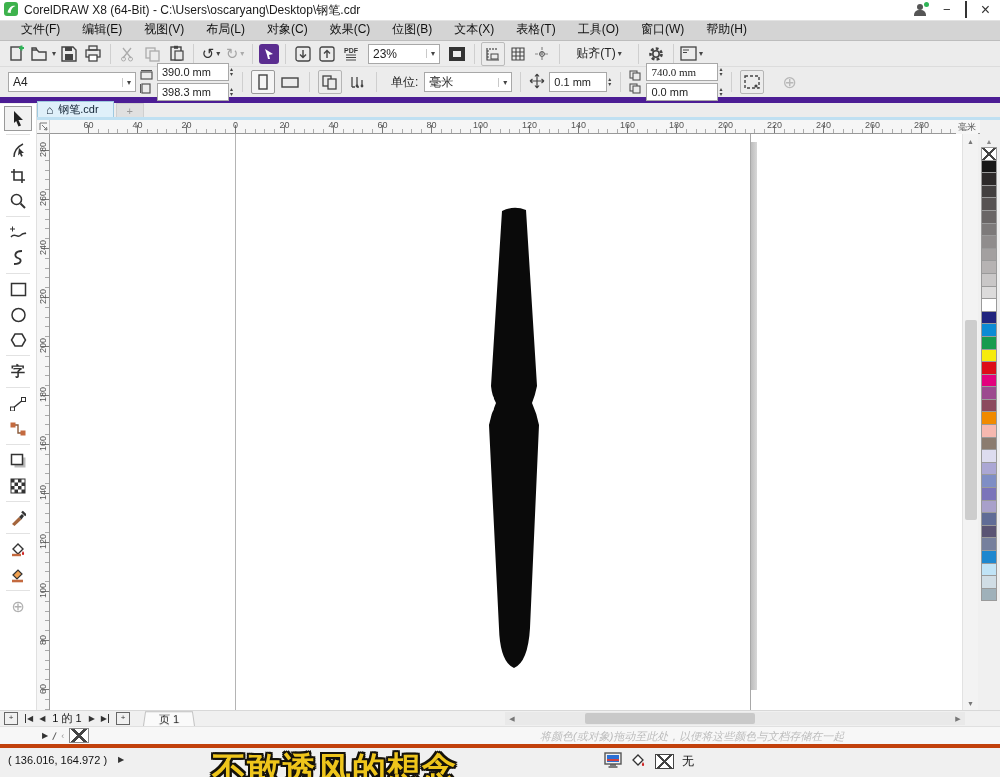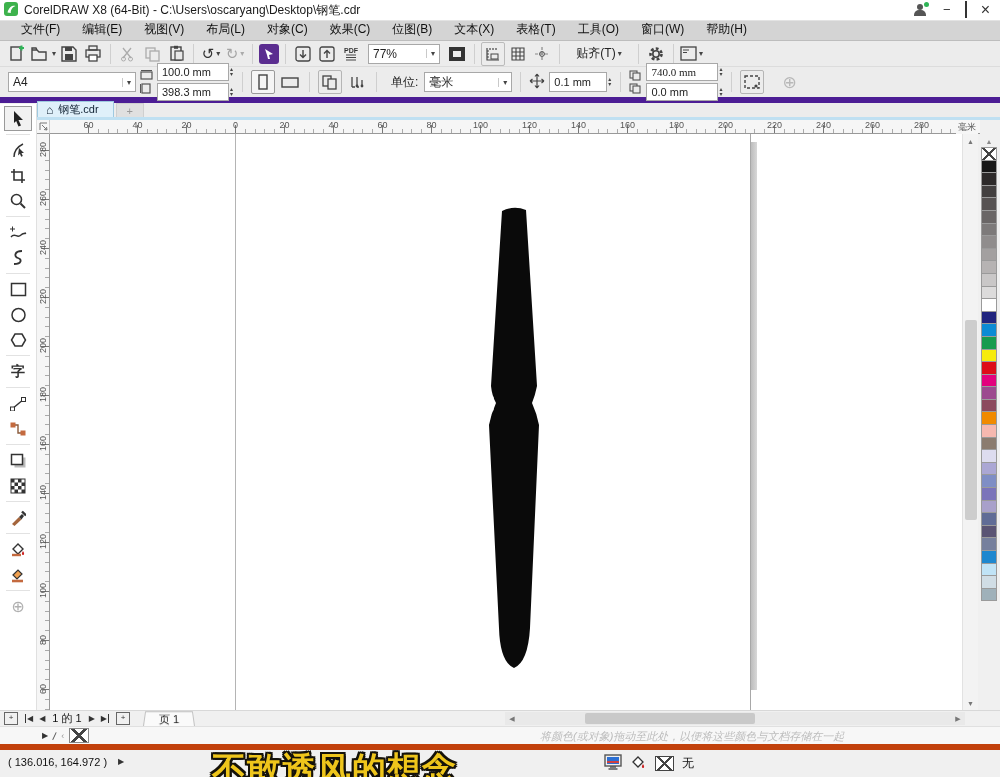--- a/index.html
+++ b/index.html
@@ -104,21 +104,21 @@
   .hscroll .harr{width:14px;text-align:center;font-size:7px;color:#777;}
   .hscroll .thumb{position:absolute;left:80px;width:170px;height:11px;background:#c9c9c9;border-radius:2px;}
   .dpalrow{left:0;top:726px;width:1000px;height:18px;background:#f7f7f7;border-top:1px solid #e0e0e0;
            display:flex;align-items:center;box-sizing:border-box;}
   .dpal-ctrl{display:flex;align-items:center;gap:5px;padding-left:42px;color:#333;}
   .dpal-ctrl .fly{font-size:8px;}
   .dpal-ctrl .pen{font-size:11px;transform:rotate(10deg);color:#555;}
   .dpal-ctrl .chev{font-size:9px;color:#999;}
   .dpal-x{width:18px;height:13px;border:1px solid #888;}
   .drophint{position:absolute;left:540px;top:729px;font-size:11px;font-style:italic;color:#bdbdbd;}
-  .statusbar{left:0;top:744px;width:1000px;height:33px;background:#f0f0f0;border-top:6px solid #c2410c;box-sizing:border-box;}
+  .statusbar{left:0;top:744px;width:1000px;height:33px;background:#f0f0f0;border-top:4px solid #c2410c;box-sizing:border-box;}
   .coords{position:absolute;left:8px;top:6px;font-size:11px;color:#111;}
   .coordfly{position:absolute;left:118px;top:7px;font-size:8px;color:#333;}
   .statusicons{position:absolute;left:604px;top:4px;display:flex;align-items:center;gap:8px;}
   .nonebox{width:17px;height:13px;border:1.5px solid #444;background:
      linear-gradient(45deg,transparent 44%,#444 44% 56%,transparent 56%),
      linear-gradient(-45deg,transparent 44%,#444 44% 56%,transparent 56%),#fff;}
   .nonetext{font-size:12px;color:#111;}
   
   .caption{left:212px;top:747px;font-size:34px;font-weight:bold;letter-spacing:1px;color:#eec51b;
            text-shadow:-2px -2px 0 #15120a,2px -2px 0 #15120a,-2px 2px 0 #15120a,2px 2px 0 #15120a,
@@ -239,21 +239,21 @@
         <path d="M9 13 v-7 M6 8.5 L9 5.5 L12 8.5" fill="none" stroke="#444" stroke-width="1.4"></path>
       </svg>
     </span>
   <span class="tbtn" style="flex-direction:column;font-size:7px;font-weight:bold;color:#333;line-height:7px;">
     <span>PDF</span>
     <svg width="12" height="7">
         <path d="M1 1 h10 M1 3.5 h10 M1 6 h10" stroke="#444"></path>
       </svg>
     </span>
   <span class="combo" style="width:72px;margin:0 4px;">
-    <span class="cval">77%</span>
+    <span class="cval">23%</span>
     <span class="carr">▾</span>
     </span>
   <span class="tbtn">
     <svg width="18" height="16">
         <path d="M1 1 h16 v14 h-16 z M5 5 h8 v6 h-8 z" fill="#333" fill-rule="evenodd"></path>
       </svg>
     </span>
   <span class="sep"></span>
   <span class="tbtn" style="border:1px solid #bbb;">
     <svg width="16" height="16">
@@ -305,21 +305,21 @@
         <path d="M1 0.5 h11" stroke="#555"></path>
       </svg>
     <svg width="13" height="11">
         <rect x="2" y="1" width="8" height="9" fill="none" stroke="#555" stroke-width="1.2"></rect>
         <path d="M0.5 1 v9" stroke="#555"></path>
       </svg>
   </span>
   <span class="stack">
     <span style="display:flex;align-items:center;">
       <span class="field" style="width:72px;">
-          <span>100.0 mm</span>
+          <span>390.0 mm</span>
         </span>
       <span class="spin">
           <span>▴</span>
           <span>▾</span>
         </span>
     </span>
     <span style="display:flex;align-items:center;">
       <span class="field" style="width:72px;">
           <span>398.3 mm</span>
         </span>

